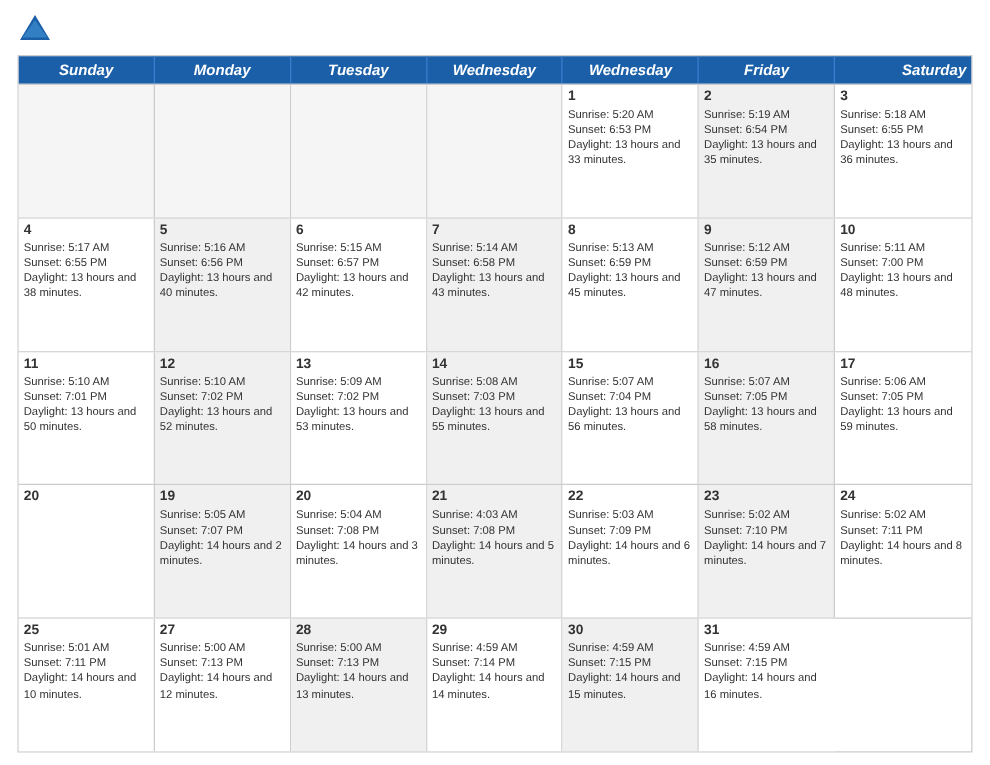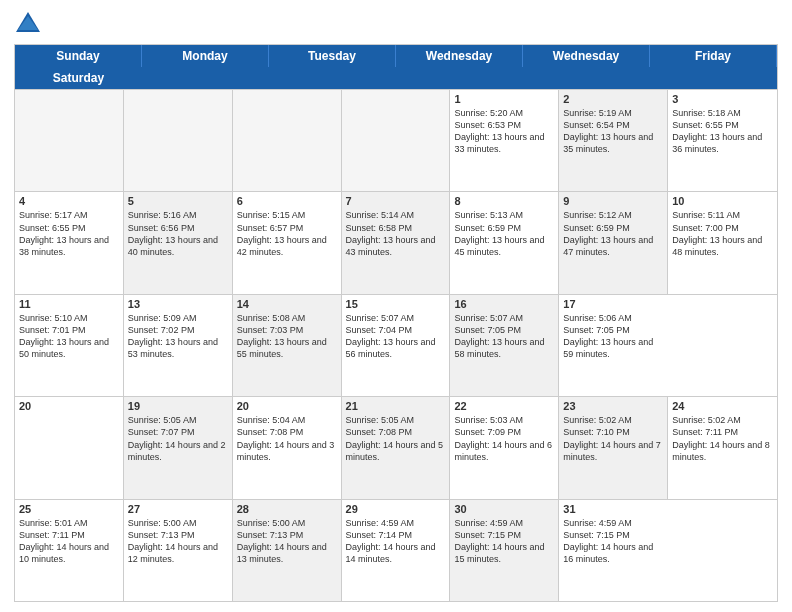--- a/index.html
+++ b/index.html
@@ -61,32 +61,33 @@
       color: #555;
     }
     .calendar {
       flex: 1;
       display: flex;
       flex-direction: column;
       border: 1px solid #ccc;
     }
     .cal-header-row {
       display: grid;
-      grid-template-columns: repeat(6, 1fr);
+      grid-template-columns: repeat(7, 1fr);
       background: #1a5fa8;
+      font-style: italic;
     }
     .cal-header-cell {
       color: #fff;
       font-size: 12px;
       font-weight: bold;
       padding: 4px 4px;
       text-align: center;
       border-right: 1px solid #3a7fcf;
     }
-    .cal-header-cell:last-child { border-right: none; }
+    .cal-header-cell:last-child { border-right: none; text-align: right; }
     .cal-body {
       flex: 1;
       display: flex;
       flex-direction: column;
     }
     .cal-week {
       display: grid;
       grid-template-columns: repeat(7, 1fr);
       flex: 1;
       border-top: 1px solid #ccc;
@@ -227,20 +228,27 @@
           </div>
         </div>
         <div class="cal-week">
           <div class="cal-cell">
             <div class="day-num">11</div>
             <div class="cell-info">Sunrise: 5:10 AM
 Sunset: 7:01 PM
 Daylight: 13 hours
 and 50 minutes.</div>
           </div>
+          <div class="cal-cell shaded">
+            <div class="day-num">12</div>
+            <div class="cell-info">Sunrise: 5:10 AM
+Sunset: 7:02 PM
+Daylight: 13 hours
+and 52 minutes.</div>
+          </div>
           <div class="cal-cell">
             <div class="day-num">13</div>
             <div class="cell-info">Sunrise: 5:09 AM
 Sunset: 7:02 PM
 Daylight: 13 hours
 and 53 minutes.</div>
           </div>
           <div class="cal-cell shaded">
             <div class="day-num">14</div>
             <div class="cell-info">Sunrise: 5:08 AM
@@ -283,21 +291,21 @@
           </div>
           <div class="cal-cell">
             <div class="day-num">20</div>
             <div class="cell-info">Sunrise: 5:04 AM
 Sunset: 7:08 PM
 Daylight: 14 hours
 and 3 minutes.</div>
           </div>
           <div class="cal-cell shaded">
             <div class="day-num">21</div>
-            <div class="cell-info">Sunrise: 5:05 AM
+            <div class="cell-info">Sunrise: 4:03 AM
 Sunset: 7:08 PM
 Daylight: 14 hours
 and 5 minutes.</div>
           </div>
           <div class="cal-cell">
             <div class="day-num">22</div>
             <div class="cell-info">Sunrise: 5:03 AM
 Sunset: 7:09 PM
 Daylight: 14 hours
 and 6 minutes.</div>

